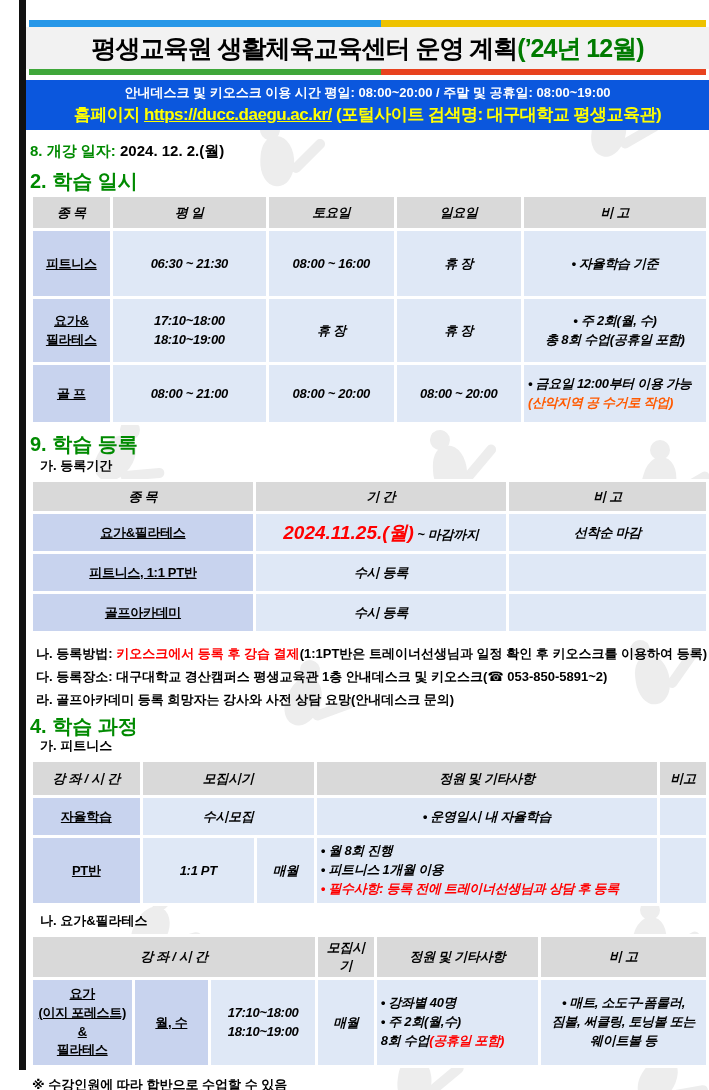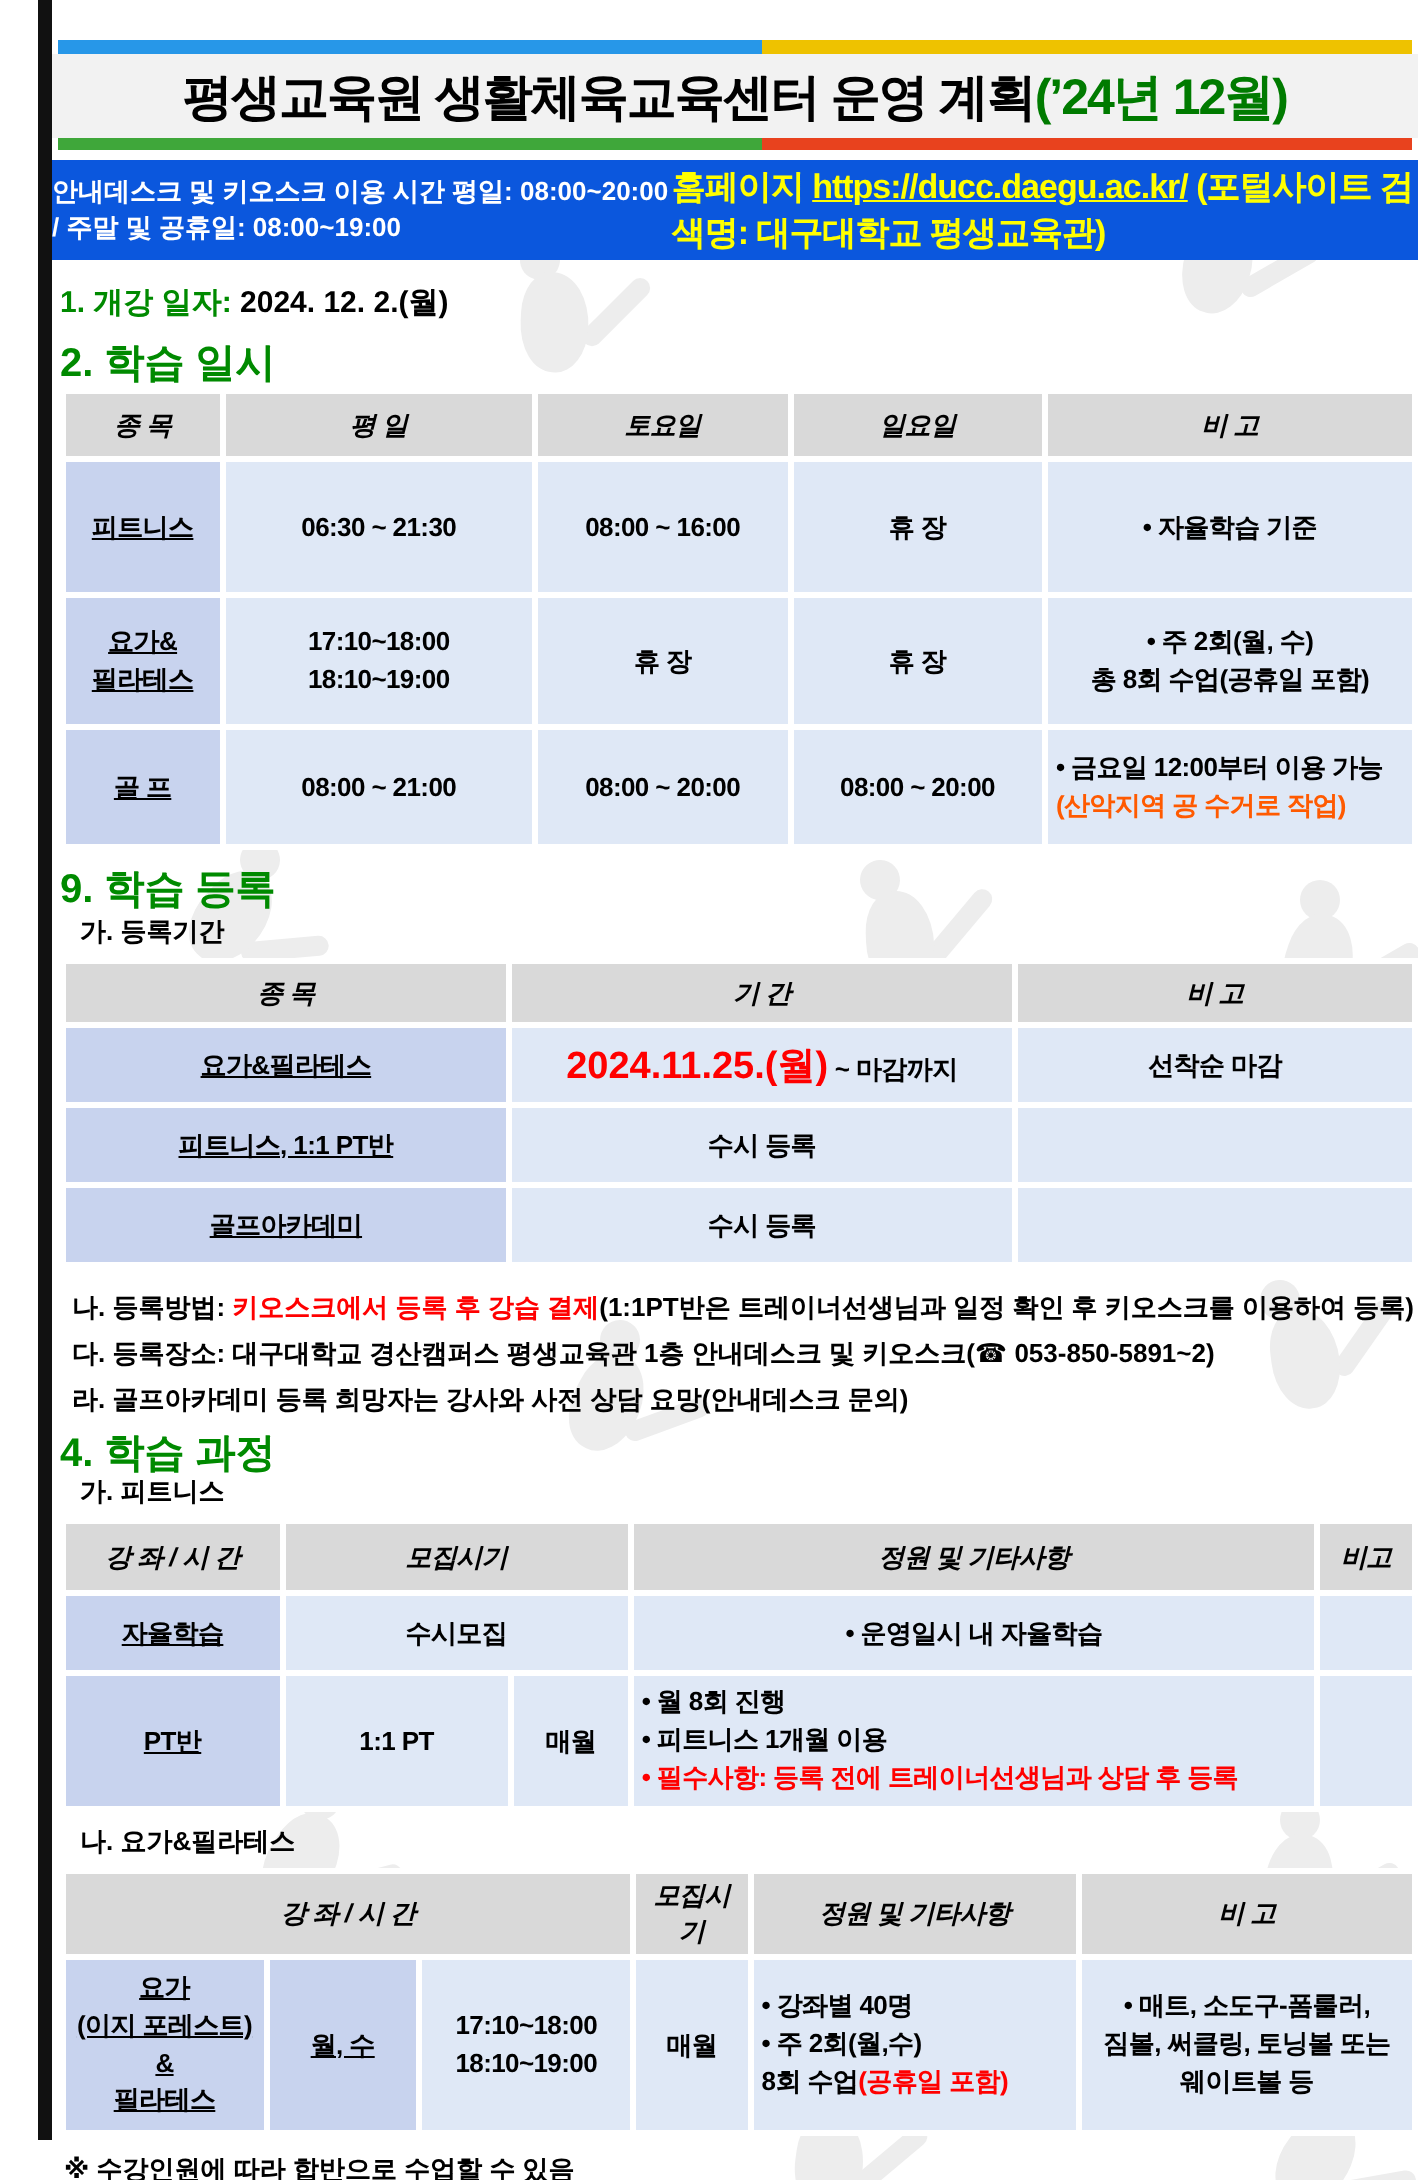--- a/index.html
+++ b/index.html
@@ -12,33 +12,33 @@
   .black-bar{position:absolute;left:19px;top:0;width:7px;height:1070px;background:var(--bar_black,#111);z-index:2;}
   .content{position:relative;z-index:1;padding:20px 0 0 26px;width:683px;}
   .topbar,.bottombar{display:flex;height:7px;margin:0 3px;}
   .bottombar{height:6px;}
   .topbar .seg1{width:52%;background:var(--blue_bar,#2797e8);}
   .topbar .seg2{width:48%;background:var(--yellow_bar,#eec200);}
   .bottombar .seg1{width:52%;background:var(--green_bar,#3fa73a);}
   .bottombar .seg2{width:48%;background:var(--red_bar,#e8421e);}
   .title-box{height:42px;background:var(--title_bg,#f2f2f2);display:flex;align-items:center;justify-content:center;font-size:25px;letter-spacing:-1px;white-space:nowrap;}
   .title-green{color:var(--title_green,#007b00);}
-  .banner{margin-top:5px;height:50px;background:var(--banner_bg,#0b57dd);display:flex;align-items:center;justify-content:center;gap:1px;}
+  .banner{margin-top:5px;height:50px;background:var(--banner_bg,#0b57dd);display:flex;flex-direction:column;align-items:center;justify-content:center;gap:1px;}
   .banner .l1{color:var(--banner_text,#fff);font-size:13px;}
   .banner .l2{color:var(--banner_yellow,#ff0);font-size:17px;letter-spacing:-0.5px;}
   .banner .url{text-decoration:underline;}
   .sec-line{margin:12px 0 0 4px;font-size:15px;height:20px;}
   .sec-label{color:var(--heading_green,#008a00);}
   .sec-title{margin:6px 0 0 4px;font-size:20px;color:var(--heading_green,#008a00);height:20px;}
   .sub-title{margin:6px 0 0 14px;font-size:13px;height:18px;}
   table.t{border-collapse:collapse;table-layout:fixed;margin:6px 0 0 4px;}
   table.t td{border:3px solid #fff;font-size:13px;font-weight:700;text-align:center;vertical-align:middle;padding:2px 4px;letter-spacing:-0.3px;overflow:hidden;}
   td.hdr{background:var(--header_cell,#d9d9d9);font-style:italic;}
   td.item{background:var(--item_cell,#c8d3ee);text-decoration:underline;}
-  td.cell{background:var(--data_cell,#dfe8f6);}
+  td.cell{background:var(--data_cell,#dfe8f6);font-style:italic;}
   td.left{text-align:left;padding-left:9px;}
   .ml{white-space:pre-line;line-height:1.45;}
   .red{color:var(--red,#f00);}
   .orange{color:var(--orange,#ff5a00);}
   .blockline{display:block;text-align:left;line-height:1.45;}
   .reg-red{font-size:19px;letter-spacing:0;}
   .notes{margin:8px 0 0 10px;font-size:13px;line-height:23px;}
   .footnote{margin:8px 0 0 6px;font-size:13px;height:18px;}
 </style>
 </head>
@@ -81,21 +81,21 @@
     </div>
 
     <div class="banner">
       <div class="l1">안내데스크 및 키오스크 이용 시간  평일: 08:00~20:00  / 주말 및 공휴일: 08:00~19:00</div>
       <div class="l2">
         <span>홈페이지 </span><span class="url">https://ducc.daegu.ac.kr/</span><span> (포털사이트 검색명: 대구대학교 평생교육관)</span>
       </div>
     </div>
 
     <div class="sec-line">
-      <span class="sec-label">1. 개강 일자:</span><span> 2024. 12. 2.(월)</span>
+      <span class="sec-label">8. 개강 일자:</span><span> 2024. 12. 2.(월)</span>
     </div>
 
     <div class="sec-title">2. 학습 일시</div>
 
     <table class="t">
       <colgroup>
           <col style="width:80px">
           <col style="width:157px">
           <col style="width:128px">
           <col style="width:128px">

